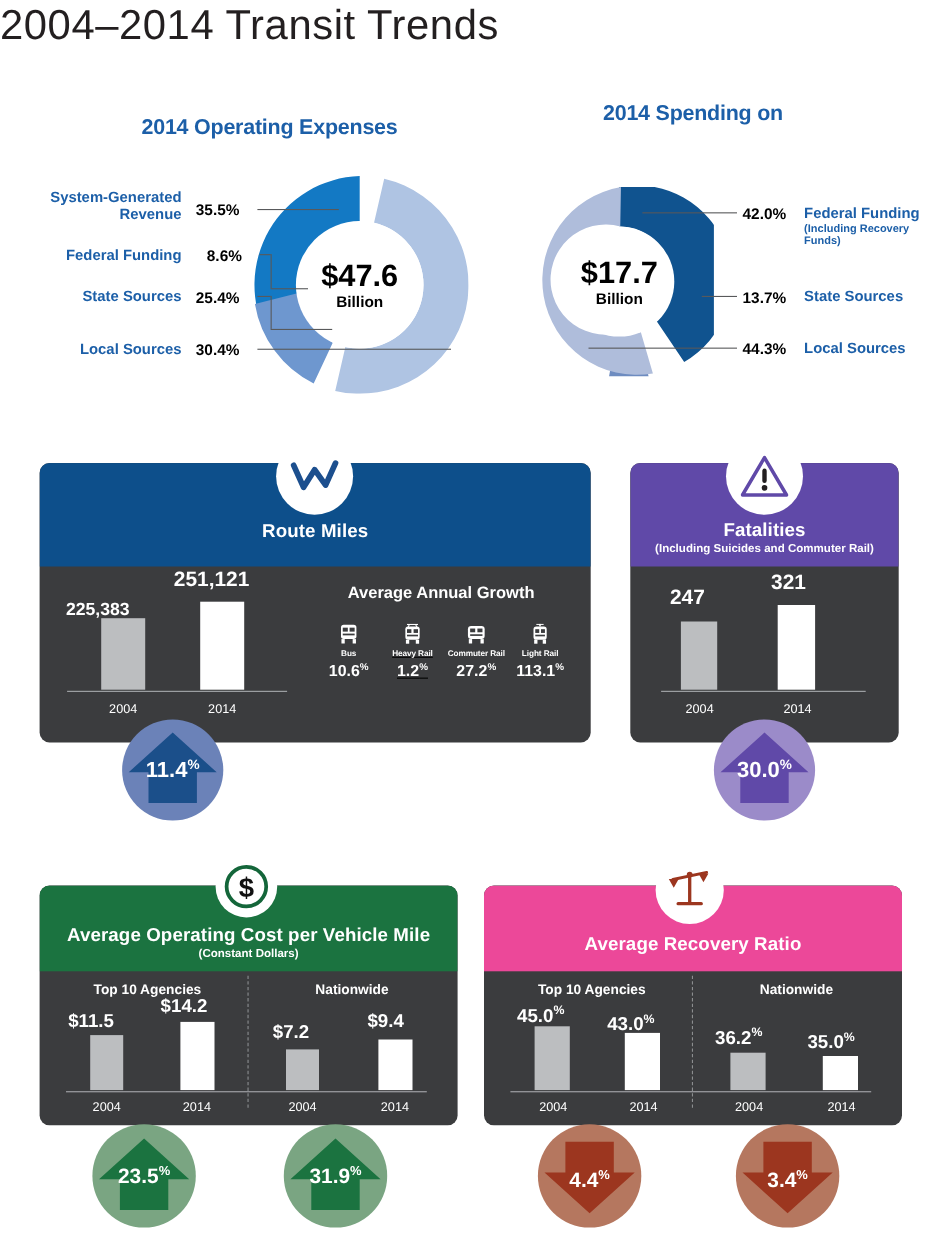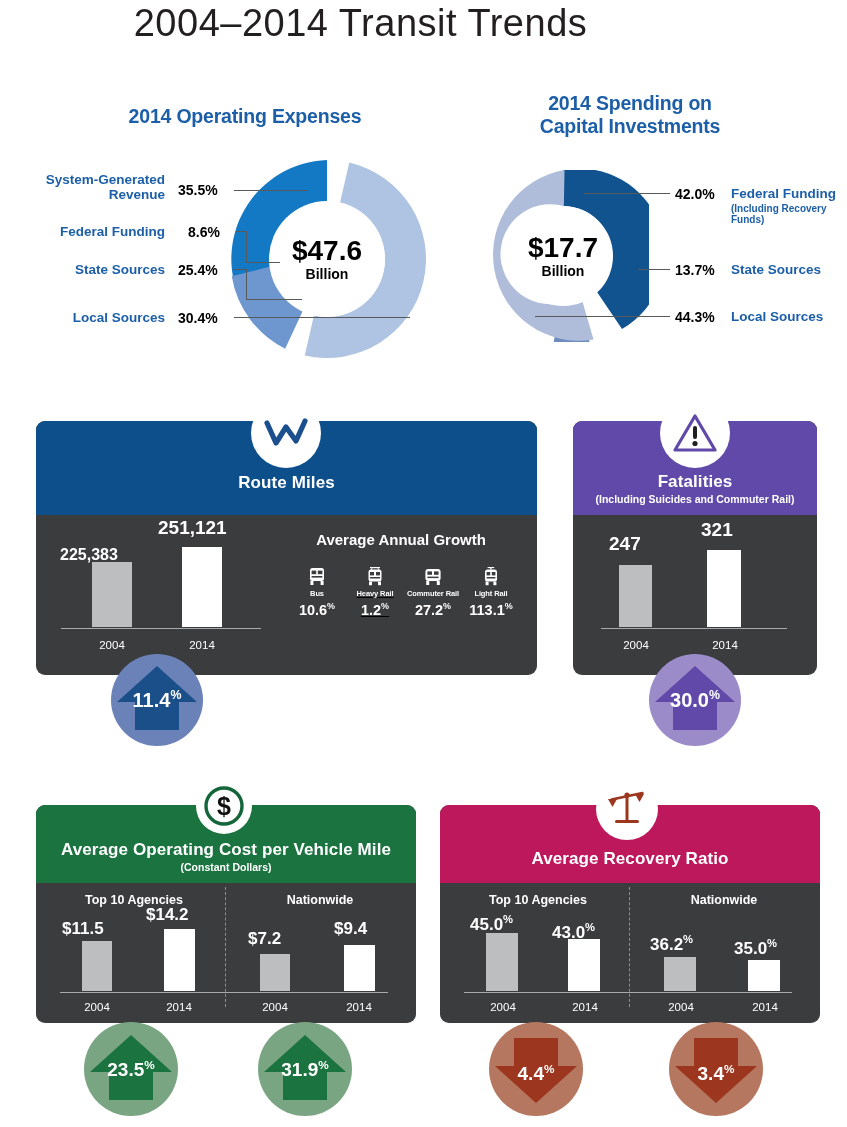--- a/index.html
+++ b/index.html
@@ -4,21 +4,21 @@
 <style>
   html,body{margin:0;padding:0;background:#ffffff;}
   body{
     width:847px;height:1127px;position:relative;overflow:hidden;
     font-family:"Liberation Sans","DejaVu Sans",sans-serif;
     -webkit-font-smoothing:antialiased;
   }
 
   
   #main-title{
-    position:absolute;left:0;top:2px;width:721px;text-align:center;
+    position:absolute;left:0;top:2px;width:721px;
     font-size:38px;font-weight:400;color:#231f20;letter-spacing:.5px;
   }
 
   
   .donut-title{
     position:absolute;text-align:center;color:#1c5fa8;font-weight:bold;
     font-size:19.5px;line-height:23px;letter-spacing:-.2px;
   }
   .donut-wrap{position:absolute;}
   .donut-center{
@@ -115,21 +115,20 @@
 <div class="leader" style="left:234px;top:269px;width:12px;"></div>
 <div class="leader v" style="left:246px;top:269px;width:1px;height:30px;"></div>
 <div class="leader" style="left:246px;top:299px;width:56px;"></div>
 
 <div class="lbl" style="left:8px;top:310px;width:157px;text-align:right;">Local Sources</div>
 <div class="pct" style="left:178px;top:310px;">30.4%</div>
 <div class="leader" style="left:234px;top:317px;width:176px;"></div>
 
 <div class="donut-title" style="left:505px;top:92px;width:250px;">
   <span>2014 Spending on</span><br>
-  <span>Capital Investments</span>
 </div>
 
 <div class="donut-wrap" style="left:477px;top:170px;width:172px;height:172px;">
   <svg width="172" height="172" viewBox="0 0 172 172">
 
     <path d="M86,0 A86,86 0 0,1 145,159 L120,122 A50,50 0 0,0 86,36 Z" fill="#10538f"></path>
 
     <path d="M145,159 A86,86 0 0,1 110,171 L100,124 A50,50 0 0,0 120,122 Z" fill="#6e8cc0" transform="rotate(22 86 86)"></path>
 
     <path d="M118,169 A86,86 0 1,1 86,0 L86,36 A50,50 0 1,0 104,124 Z" fill="#afbddb" transform="rotate(1 86 86)"></path>
@@ -321,21 +320,21 @@
 </div>
 
 <div class="arrow-badge" style="left:258px;top:1022px;width:94px;height:94px;background:#7aa582;">
   <svg width="94" height="94" viewBox="0 0 94 94">
     <path d="M47 13 L88 50 L69 50 L69 78 L25 78 L25 50 L6 50 Z" fill="#1b7340"></path>
   </svg>
   <div class="atext" style="top:36px;font-size:19px;"><span>31.9</span><span class="u">%</span></div>
 </div>
 
 <div class="panel" style="left:440px;top:805px;width:380px;height:218px;">
-  <div class="panel-head" style="height:78px;background:#be185d;padding-bottom:14px;">
+  <div class="panel-head" style="height:78px;background:#ec4899;padding-bottom:14px;">
     <div class="h-title">Average Recovery Ratio</div>
   </div>
   <div class="panel-body" style="height:140px;">
     <div class="colhead" style="left:18px;top:10px;width:160px;">Top 10 Agencies</div>
     <div class="colhead" style="left:204px;top:10px;width:160px;">Nationwide</div>
     <div class="divider" style="left:189px;top:4px;height:120px;"></div>
 
     <div class="barval" style="left:30px;top:30px;font-size:17px;"><span>45.0</span><span class="u">%</span></div>
     <div class="bar old" style="left:46px;bottom:32px;width:32px;height:58px;"></div>
     <div class="axlabel" style="left:34px;bottom:10px;width:58px;">2004</div>

